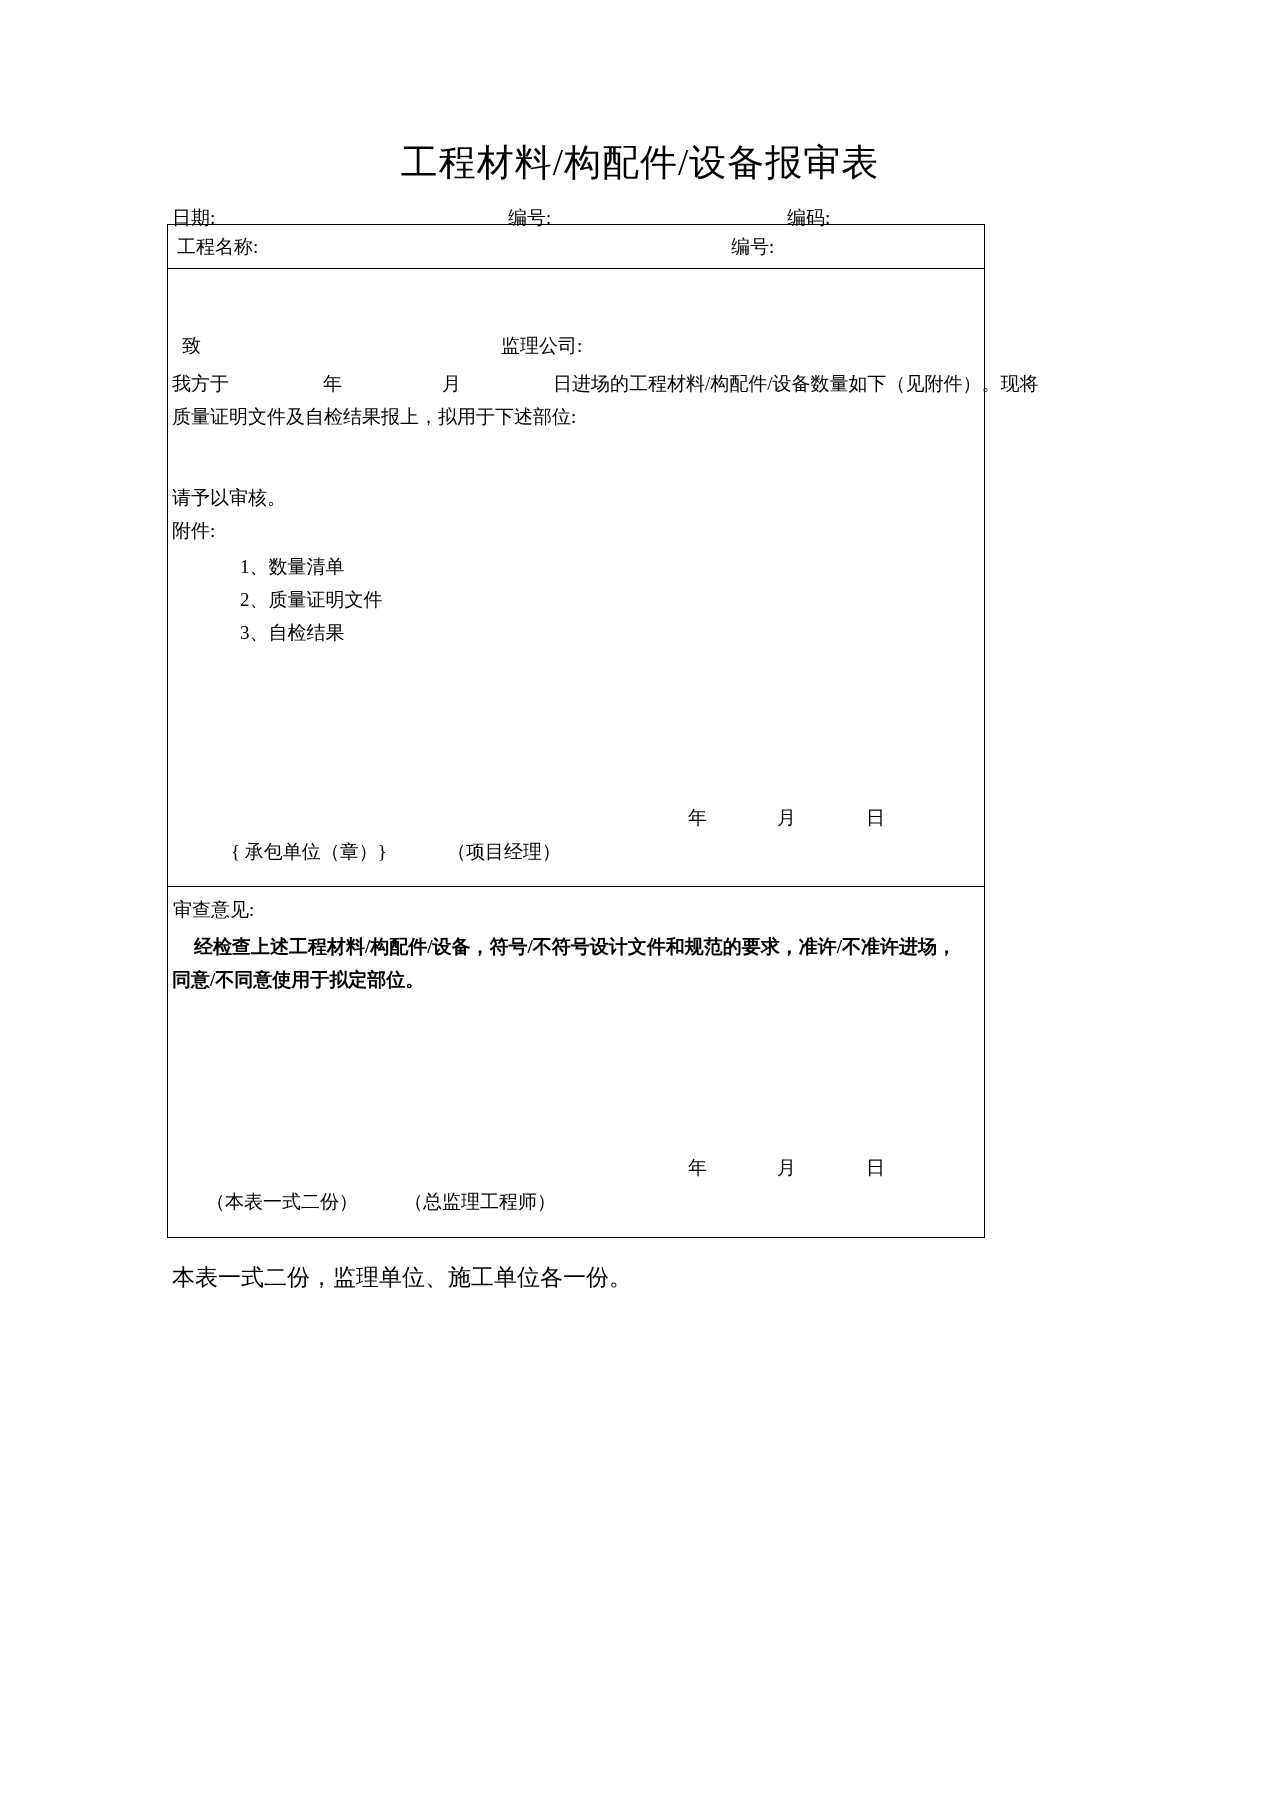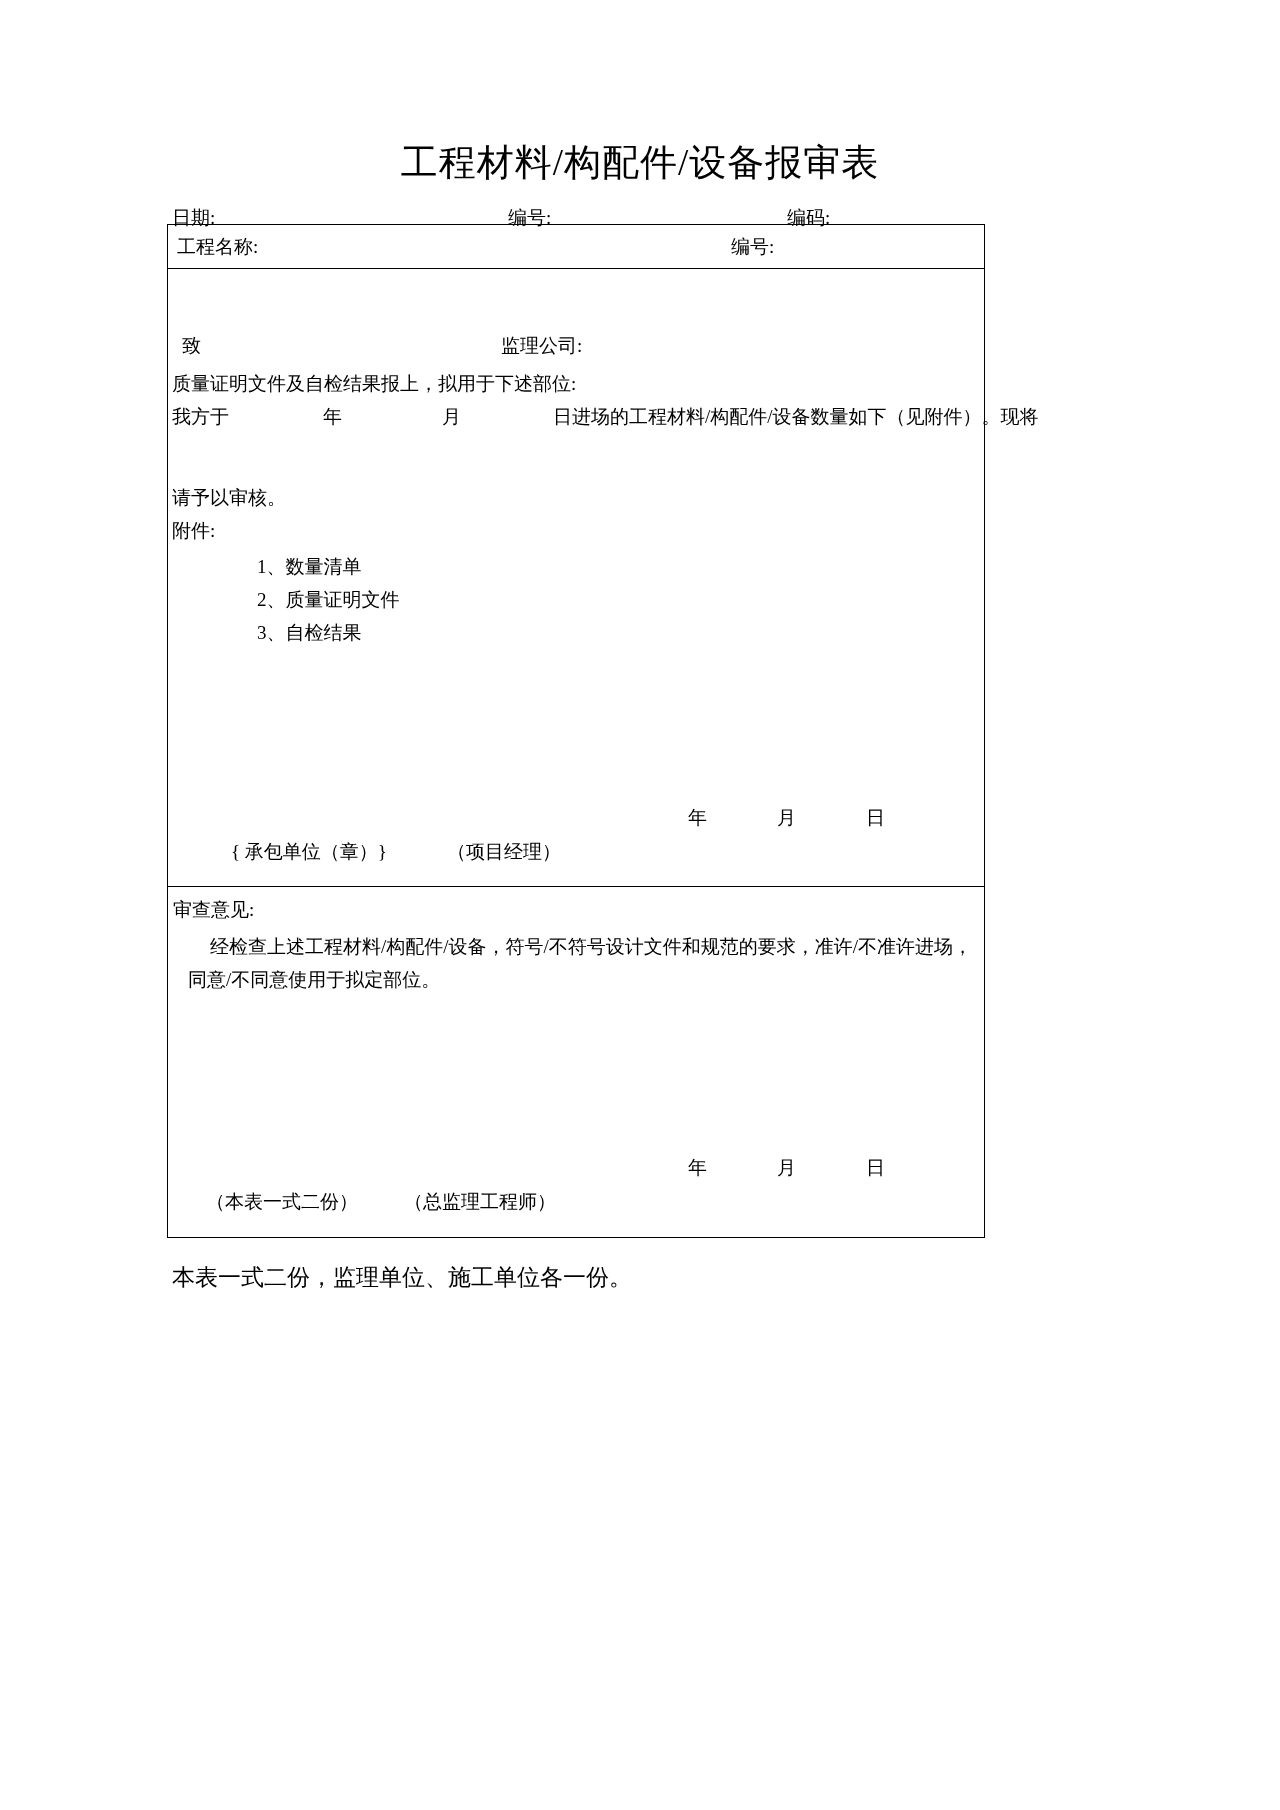--- a/index.html
+++ b/index.html
@@ -122,21 +122,21 @@
     left: 4px;
     top: 249px;
     white-space: nowrap;
   }
   .attach-list {
     position: absolute;
     left: 72px;
     top: 281px;
     line-height: 33px;
   }
-  .attach-item { white-space: nowrap; margin-left: 17px; }
+  .attach-item { white-space: nowrap; }
 
   .sig-date {
     position: absolute;
     top: 536px;
     left: 520px;
     font-size: 19px;
     white-space: nowrap;
   }
   .sig-date .sp { display: inline-block; width: 70px; }
 
@@ -157,24 +157,25 @@
     font-size: 19px;
   }
   .rev-label {
     position: absolute;
     left: 5px;
     top: 10px;
     white-space: nowrap;
   }
   .rev-body {
     position: absolute;
-    left: 20px;
+    left: 4px;
     top: 43px;
     width: 812px;
     line-height: 33px;
+    font-weight: bold;
   }
   .rev-line { white-space: nowrap; }
   .rev-line.indent { text-indent: 22px; }
 
   .rev-sig-date {
     position: absolute;
     top: 268px;
     left: 520px;
     white-space: nowrap;
   }
@@ -218,22 +219,22 @@
       <span class="cell-no">编号:</span>
     </div>
 
     <div class="row-declare">
 
       <div class="dec-to">
         <span class="to-label">致</span><span class="to-company">监理公司:</span>
       </div>
 
       <div class="dec-body">
+        <div class="dec-line"><span>我方于</span><span class="gap-y"></span><span>年</span><span class="gap-m"></span><span>月</span><span class="gap-d"></span><span>日进场的工程材料/构配件/设备数量如下（见附件）。现将</span></div>
         <div class="dec-line">质量证明文件及自检结果报上，拟用于下述部位:</div>
-        <div class="dec-line"><span>我方于</span><span class="gap-y"></span><span>年</span><span class="gap-m"></span><span>月</span><span class="gap-d"></span><span>日进场的工程材料/构配件/设备数量如下（见附件）。现将</span></div>
       </div>
 
       <div class="dec-request">请予以审核。</div>
       <div class="dec-attach-label">附件:</div>
 
       <div class="attach-list">
         <div class="attach-item">1、数量清单</div>
         <div class="attach-item">2、质量证明文件</div>
         <div class="attach-item">3、自检结果</div>
       </div>

